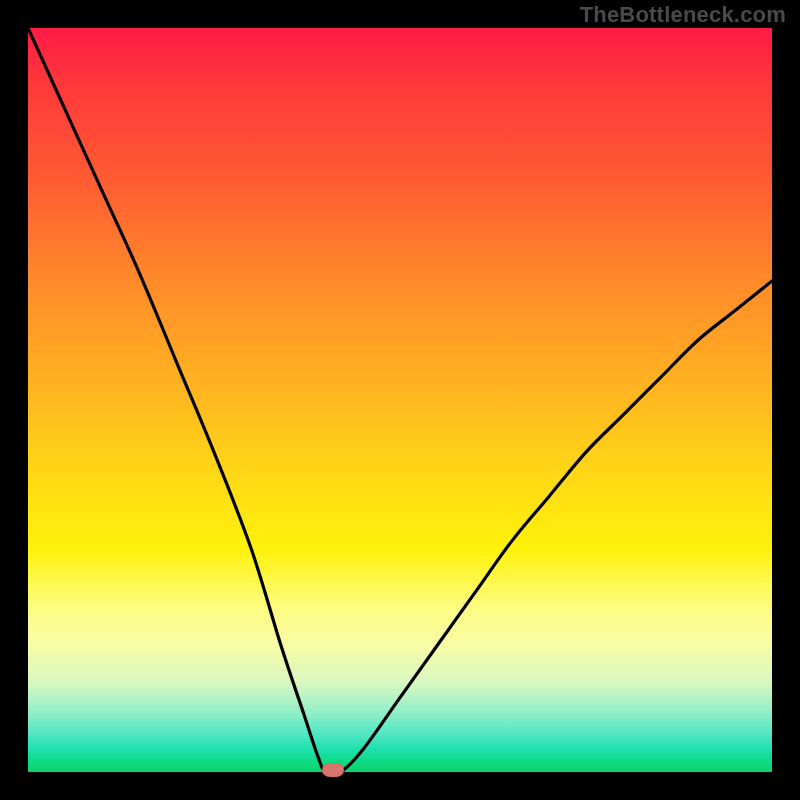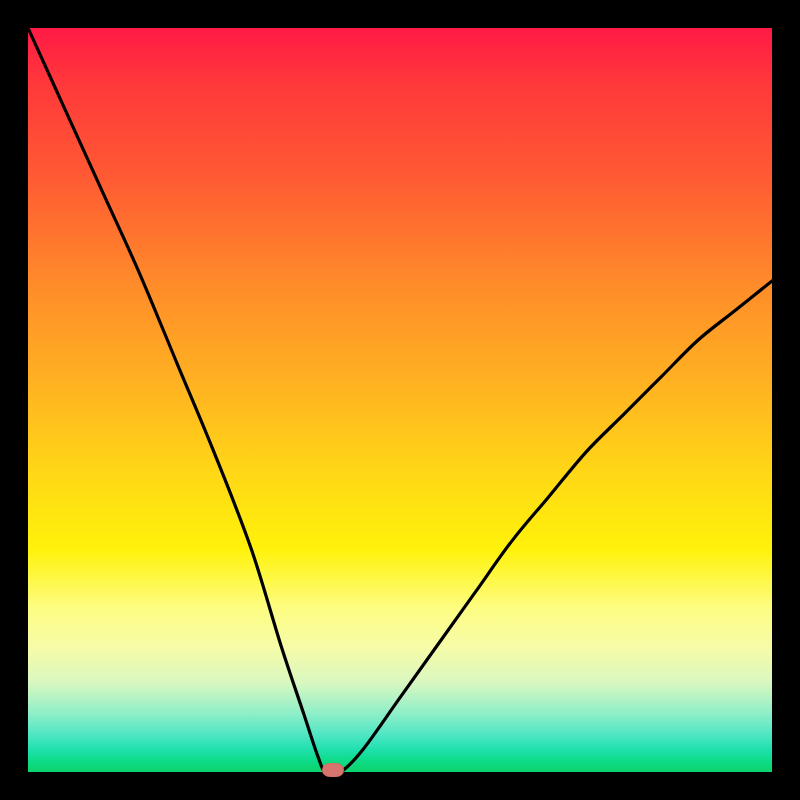--- a/index.html
+++ b/index.html
@@ -65,19 +65,20 @@
     height: 14px;
     border-radius: 8px / 7px;
     background: #d6746d;
     box-shadow: 0 0 1px #b35a55 inset;
   }
 </style>
 </head>
 <body>
 
 <div class="frame">
+  <div class="watermark">TheBottleneck.com</div>
   <div class="plot-area">
     <svg class="curve" viewBox="0 0 744 744" preserveAspectRatio="none">
       <path id="curve-path" d="M 0.00 0.00 C 6.20 13.64, 24.80 54.56, 37.20 81.84 C 49.60 109.12, 62.00 136.40, 74.40 163.68 C 86.80 190.96, 99.20 217.00, 111.60 245.52 C 124.00 274.04, 136.40 305.04, 148.80 334.80 C 161.20 364.56, 173.60 393.08, 186.00 424.08 C 198.40 455.08, 212.04 488.56, 223.20 520.80 C 234.36 553.04, 244.28 590.24, 252.96 617.52 C 261.64 644.80, 269.08 665.88, 275.28 684.48 C 281.48 703.08, 286.44 719.20, 290.16 729.12 C 293.88 739.04, 293.88 741.52, 297.60 744.00 C 301.32 746.48, 306.28 747.72, 312.48 744.00 C 318.68 740.28, 324.88 734.08, 334.80 721.68 C 344.72 709.28, 359.60 686.96, 372.00 669.60 C 384.40 652.24, 396.80 634.88, 409.20 617.52 C 421.60 600.16, 434.00 582.80, 446.40 565.44 C 458.80 548.08, 471.20 529.48, 483.60 513.36 C 496.00 497.24, 508.40 483.60, 520.80 468.72 C 533.20 453.84, 545.60 437.72, 558.00 424.08 C 570.40 410.44, 582.80 399.28, 595.20 386.88 C 607.60 374.48, 620.00 362.08, 632.40 349.68 C 644.80 337.28, 657.20 323.64, 669.60 312.48 C 682.00 301.32, 694.40 292.64, 706.80 282.72 C 719.20 272.80, 737.80 257.92, 744.00 252.96" fill="none" stroke="#000" stroke-width="3.2" stroke-linecap="round" stroke-linejoin="round"></path>
     </svg>
     <div class="marker" id="marker-dot" style="left: 294.04px; top: 735px;"></div>
   </div>
 </div>
 
 </body></html>

